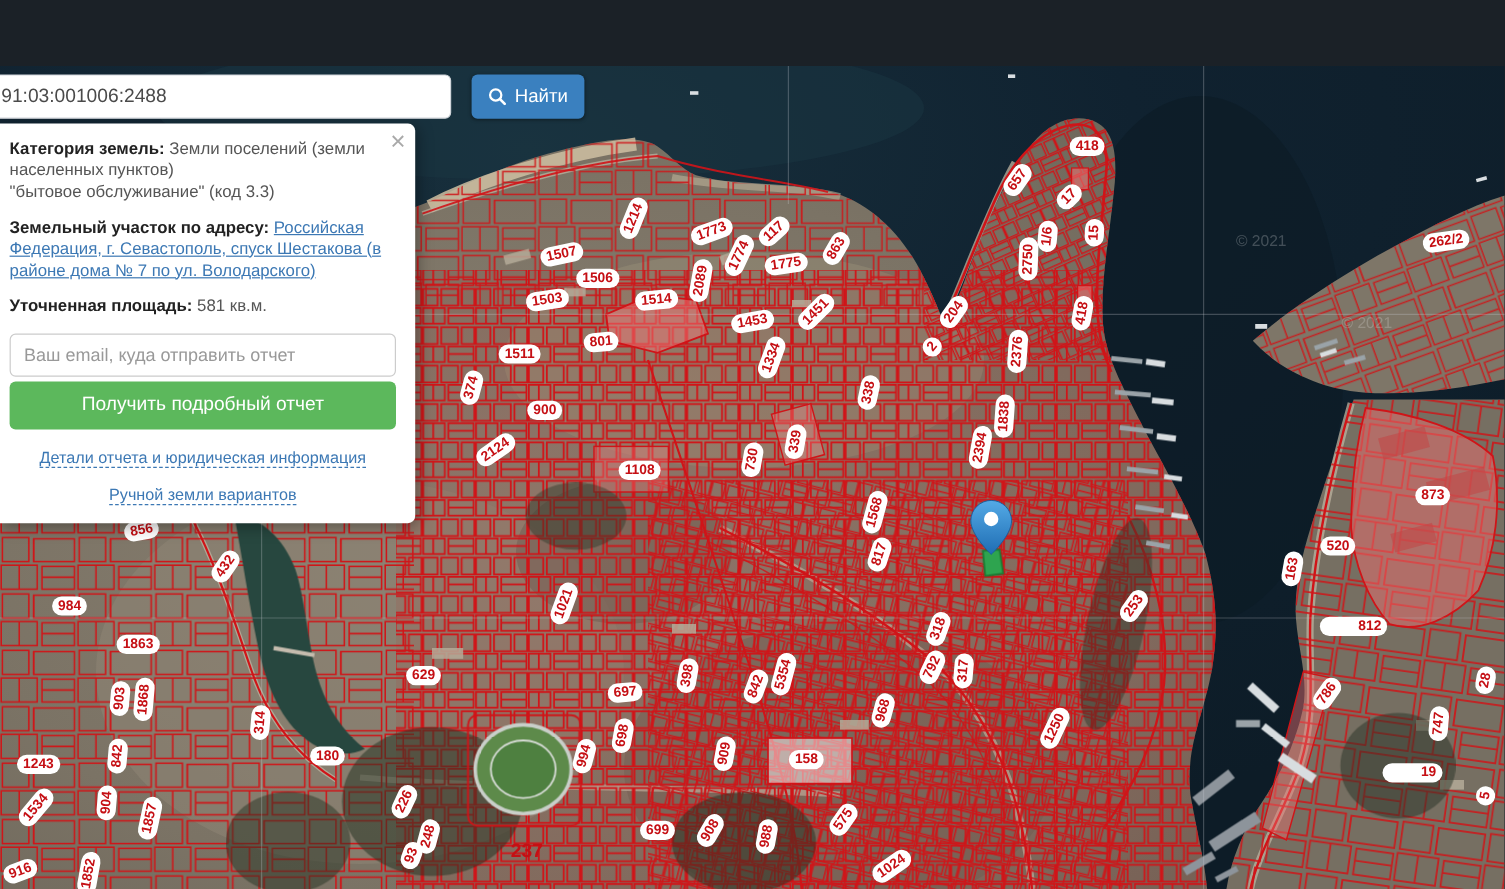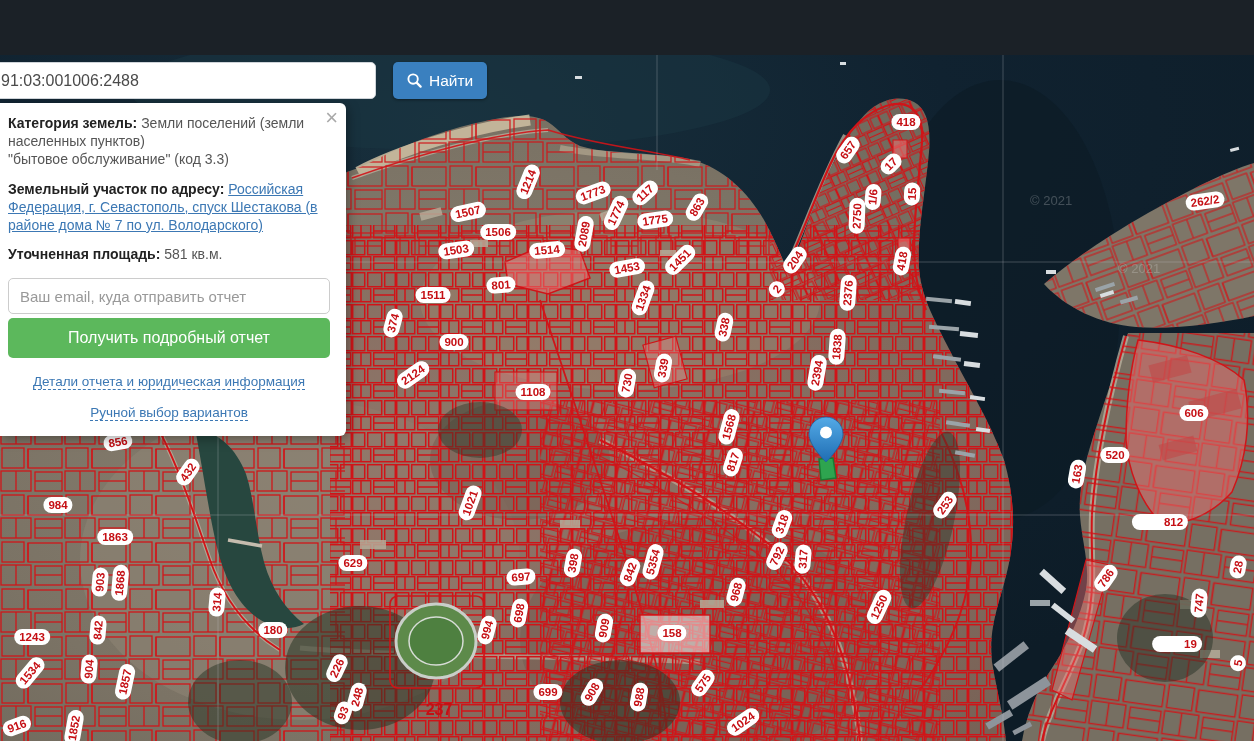--- a/index.html
+++ b/index.html
@@ -326,24 +326,24 @@
       <div class="lbl" style="left: 630px; top: 572px; --r: -70deg;">842</div>
       <div class="lbl" style="left: 653px; top: 562px; --r: -75deg;">5354</div>
       <div class="lbl" style="left: 604px; top: 628px; --r: -80deg;">909</div>
       <div class="lbl" style="left: 672px; top: 633px; --r: 0deg;">158</div>
       <div class="lbl" style="left: 548px; top: 692px; --r: 0deg;">699</div>
       <div class="lbl" style="left: 592px; top: 692px; --r: -60deg;">908</div>
       <div class="lbl" style="left: 639px; top: 697px; --r: -80deg;">988</div>
       <div class="lbl" style="left: 703px; top: 683px; --r: -55deg;">575</div>
       <div class="lbl" style="left: 743px; top: 722px; --r: -35deg;">1024</div>
       <div class="lbl plain" style="left: 439px; top: 710px; --r: 0deg;">237</div>
-      <div class="lbl" style="left: 1194px; top: 413px; --r: 0deg;">606</div>
+      <div class="lbl" style="left: 1194px; top: 413px; --r: 0deg;">873</div>
       <div class="lbl" style="left: 1115px; top: 455px; --r: 0deg;">520</div>
       <div class="lbl" style="left: 1077px; top: 474px; --r: -80deg;">163</div>
-      <div class="lbl" style="left: 1160px; top: 522px; padding-left: 32px; --r: 0deg;">812</div>
+      <div class="lbl" style="left: 1128px; top: 522px; padding-left: 32px; --r: 0deg;">812</div>
       <div class="lbl" style="left: 1106px; top: 578px; --r: -55deg;">786</div>
       <div class="lbl" style="left: 1238px; top: 567px; --r: -80deg;">28</div>
       <div class="lbl" style="left: 1199px; top: 603px; --r: -85deg;">747</div>
       <div class="lbl" style="left: 1177px; top: 644px; padding-left: 32px; --r: 0deg;">19</div>
       <div class="lbl" style="left: 1238px; top: 663px; --r: -80deg;">5</div>
     </div>
 
   <svg id="marker" viewBox="0 0 36 47" style="left: 808px; top: 416px;">
     <defs>
         <linearGradient id="mg" x1="0" y1="0" x2="0" y2="1">
@@ -381,17 +381,17 @@
     <p>
       <b>Уточненная площадь:</b>
       <span>581 кв.м.</span>
     </p>
     <input id="email-input" placeholder="Ваш email, куда отправить отчет" style="">
     <button id="report-btn">Получить подробный отчет</button>
     <div class="linkrow">
       <a href="#">Детали отчета и юридическая информация</a>
     </div>
     <div class="linkrow">
-      <a href="#">Ручной выбор вариантов</a>
+      <a href="#">Ручной земли вариантов</a>
     </div>
   </div>
 
 </div>
 
 </body></html>

